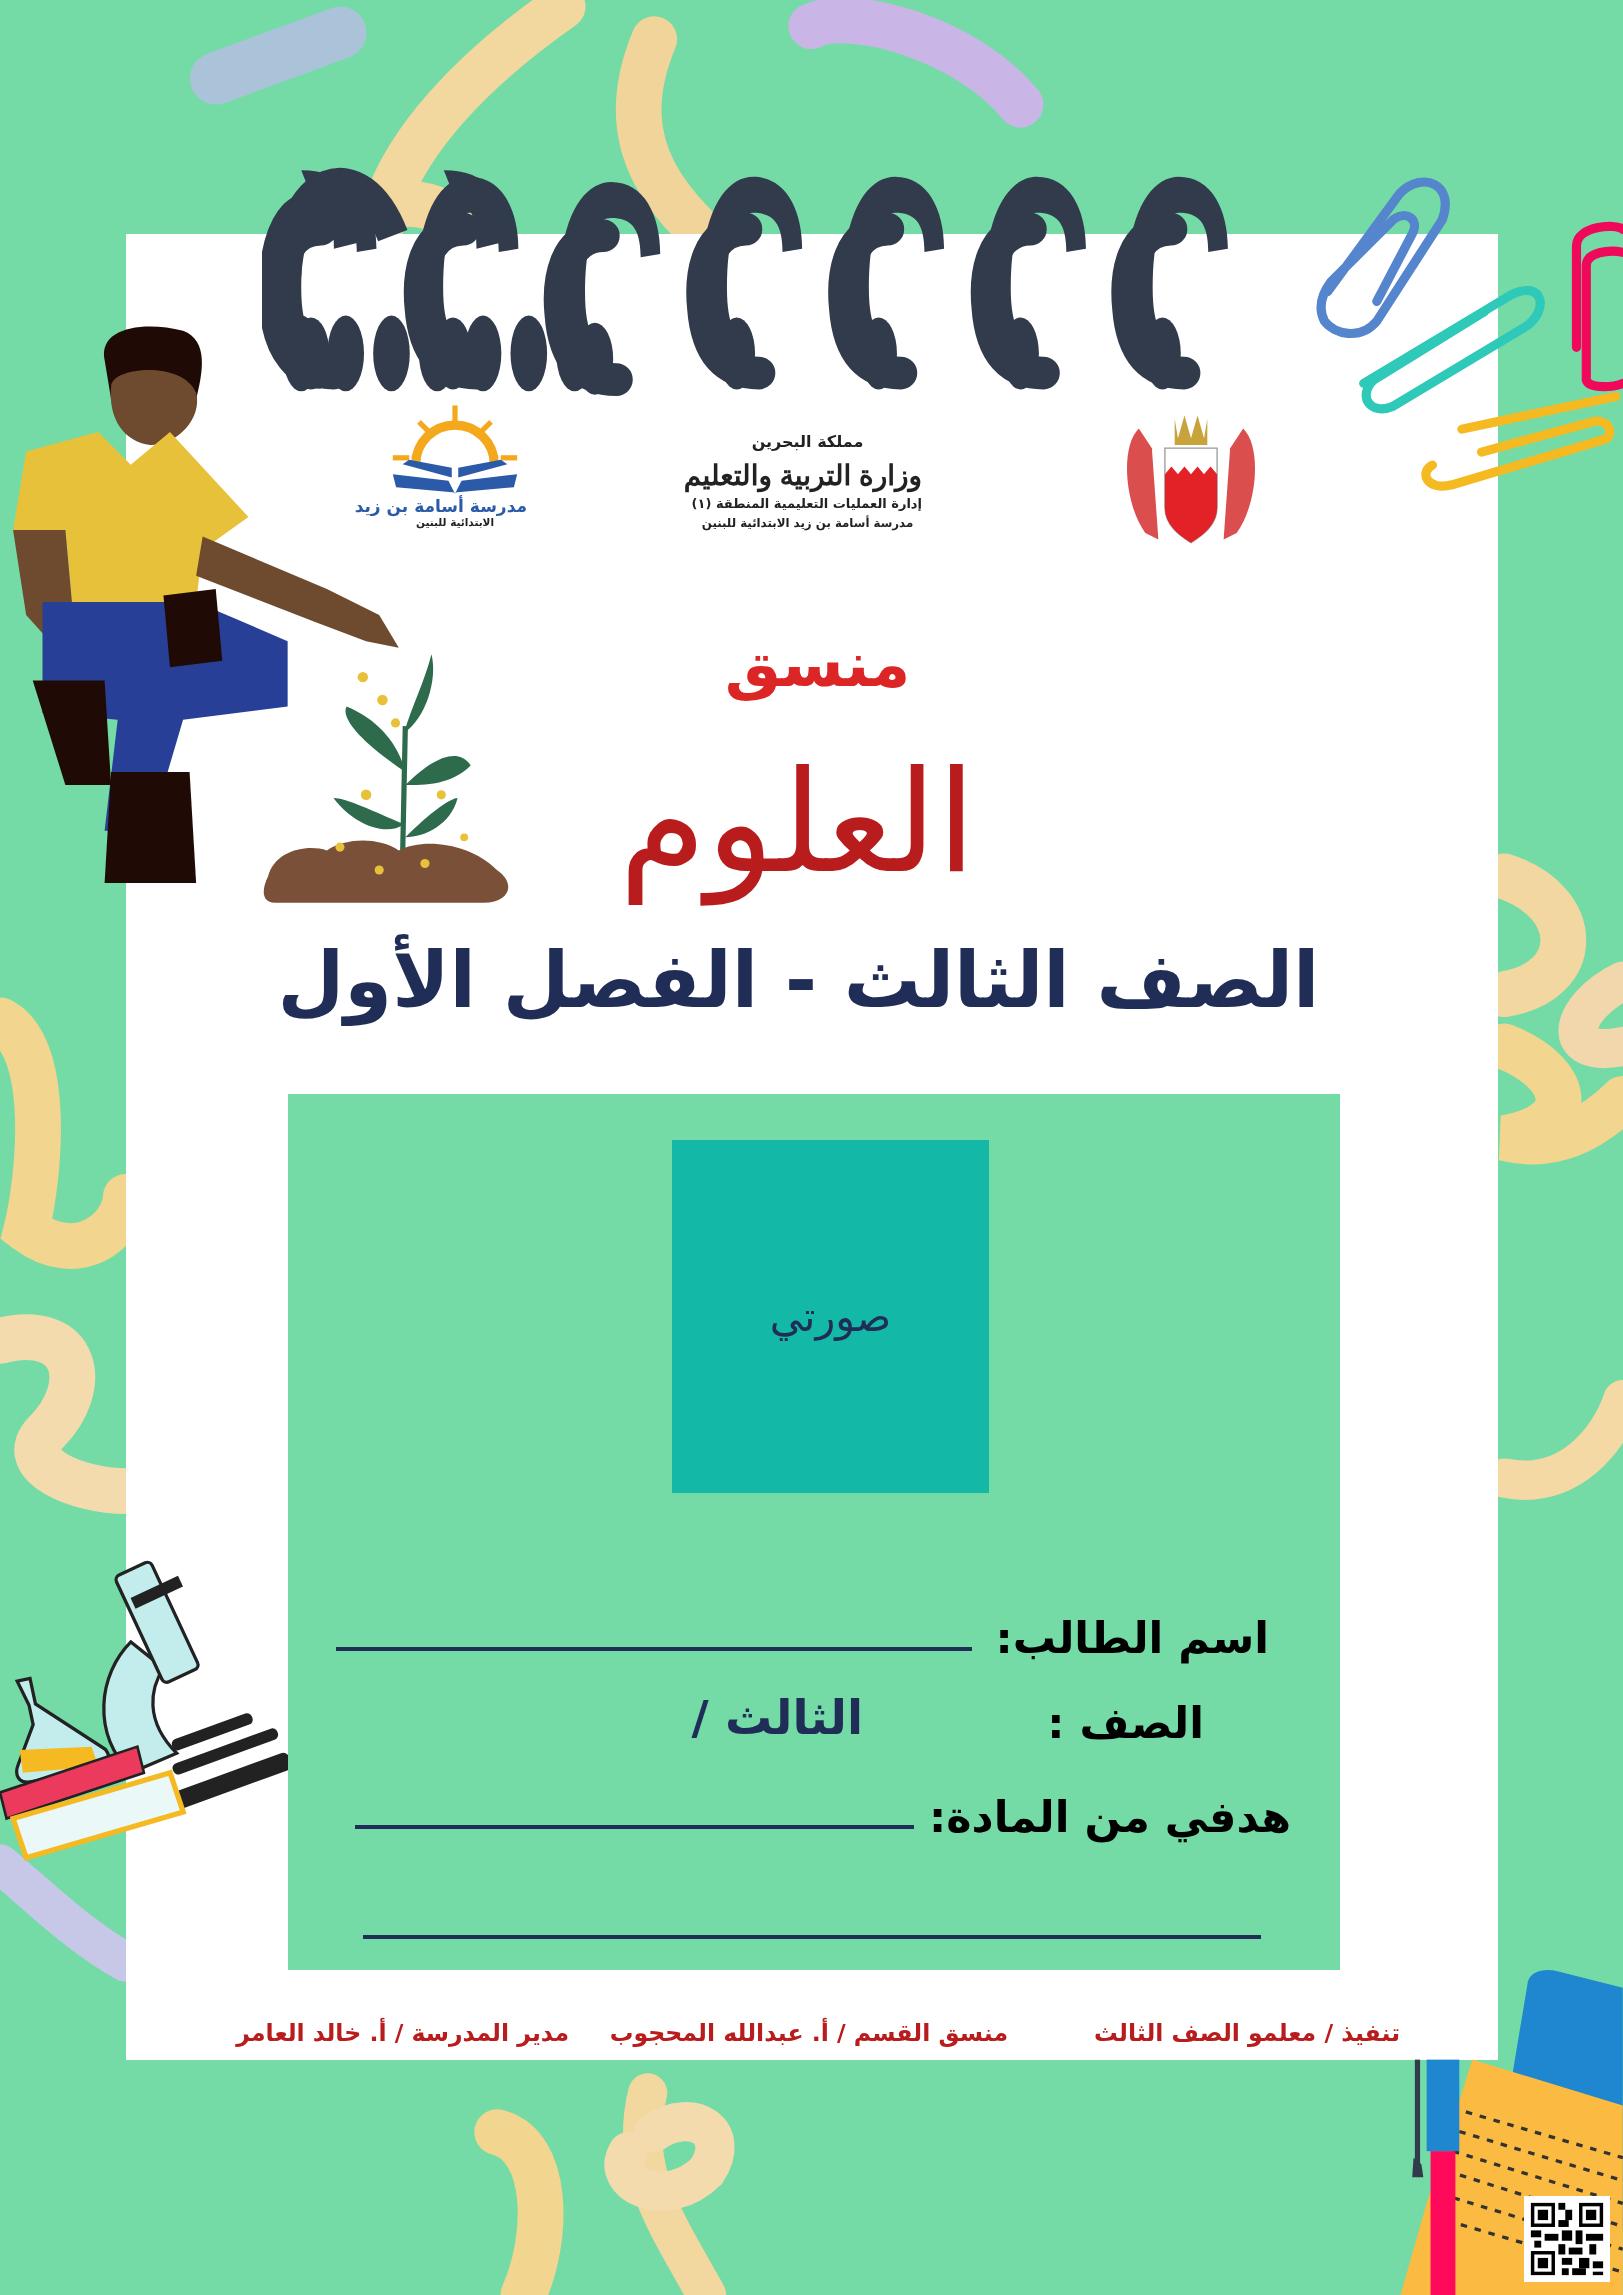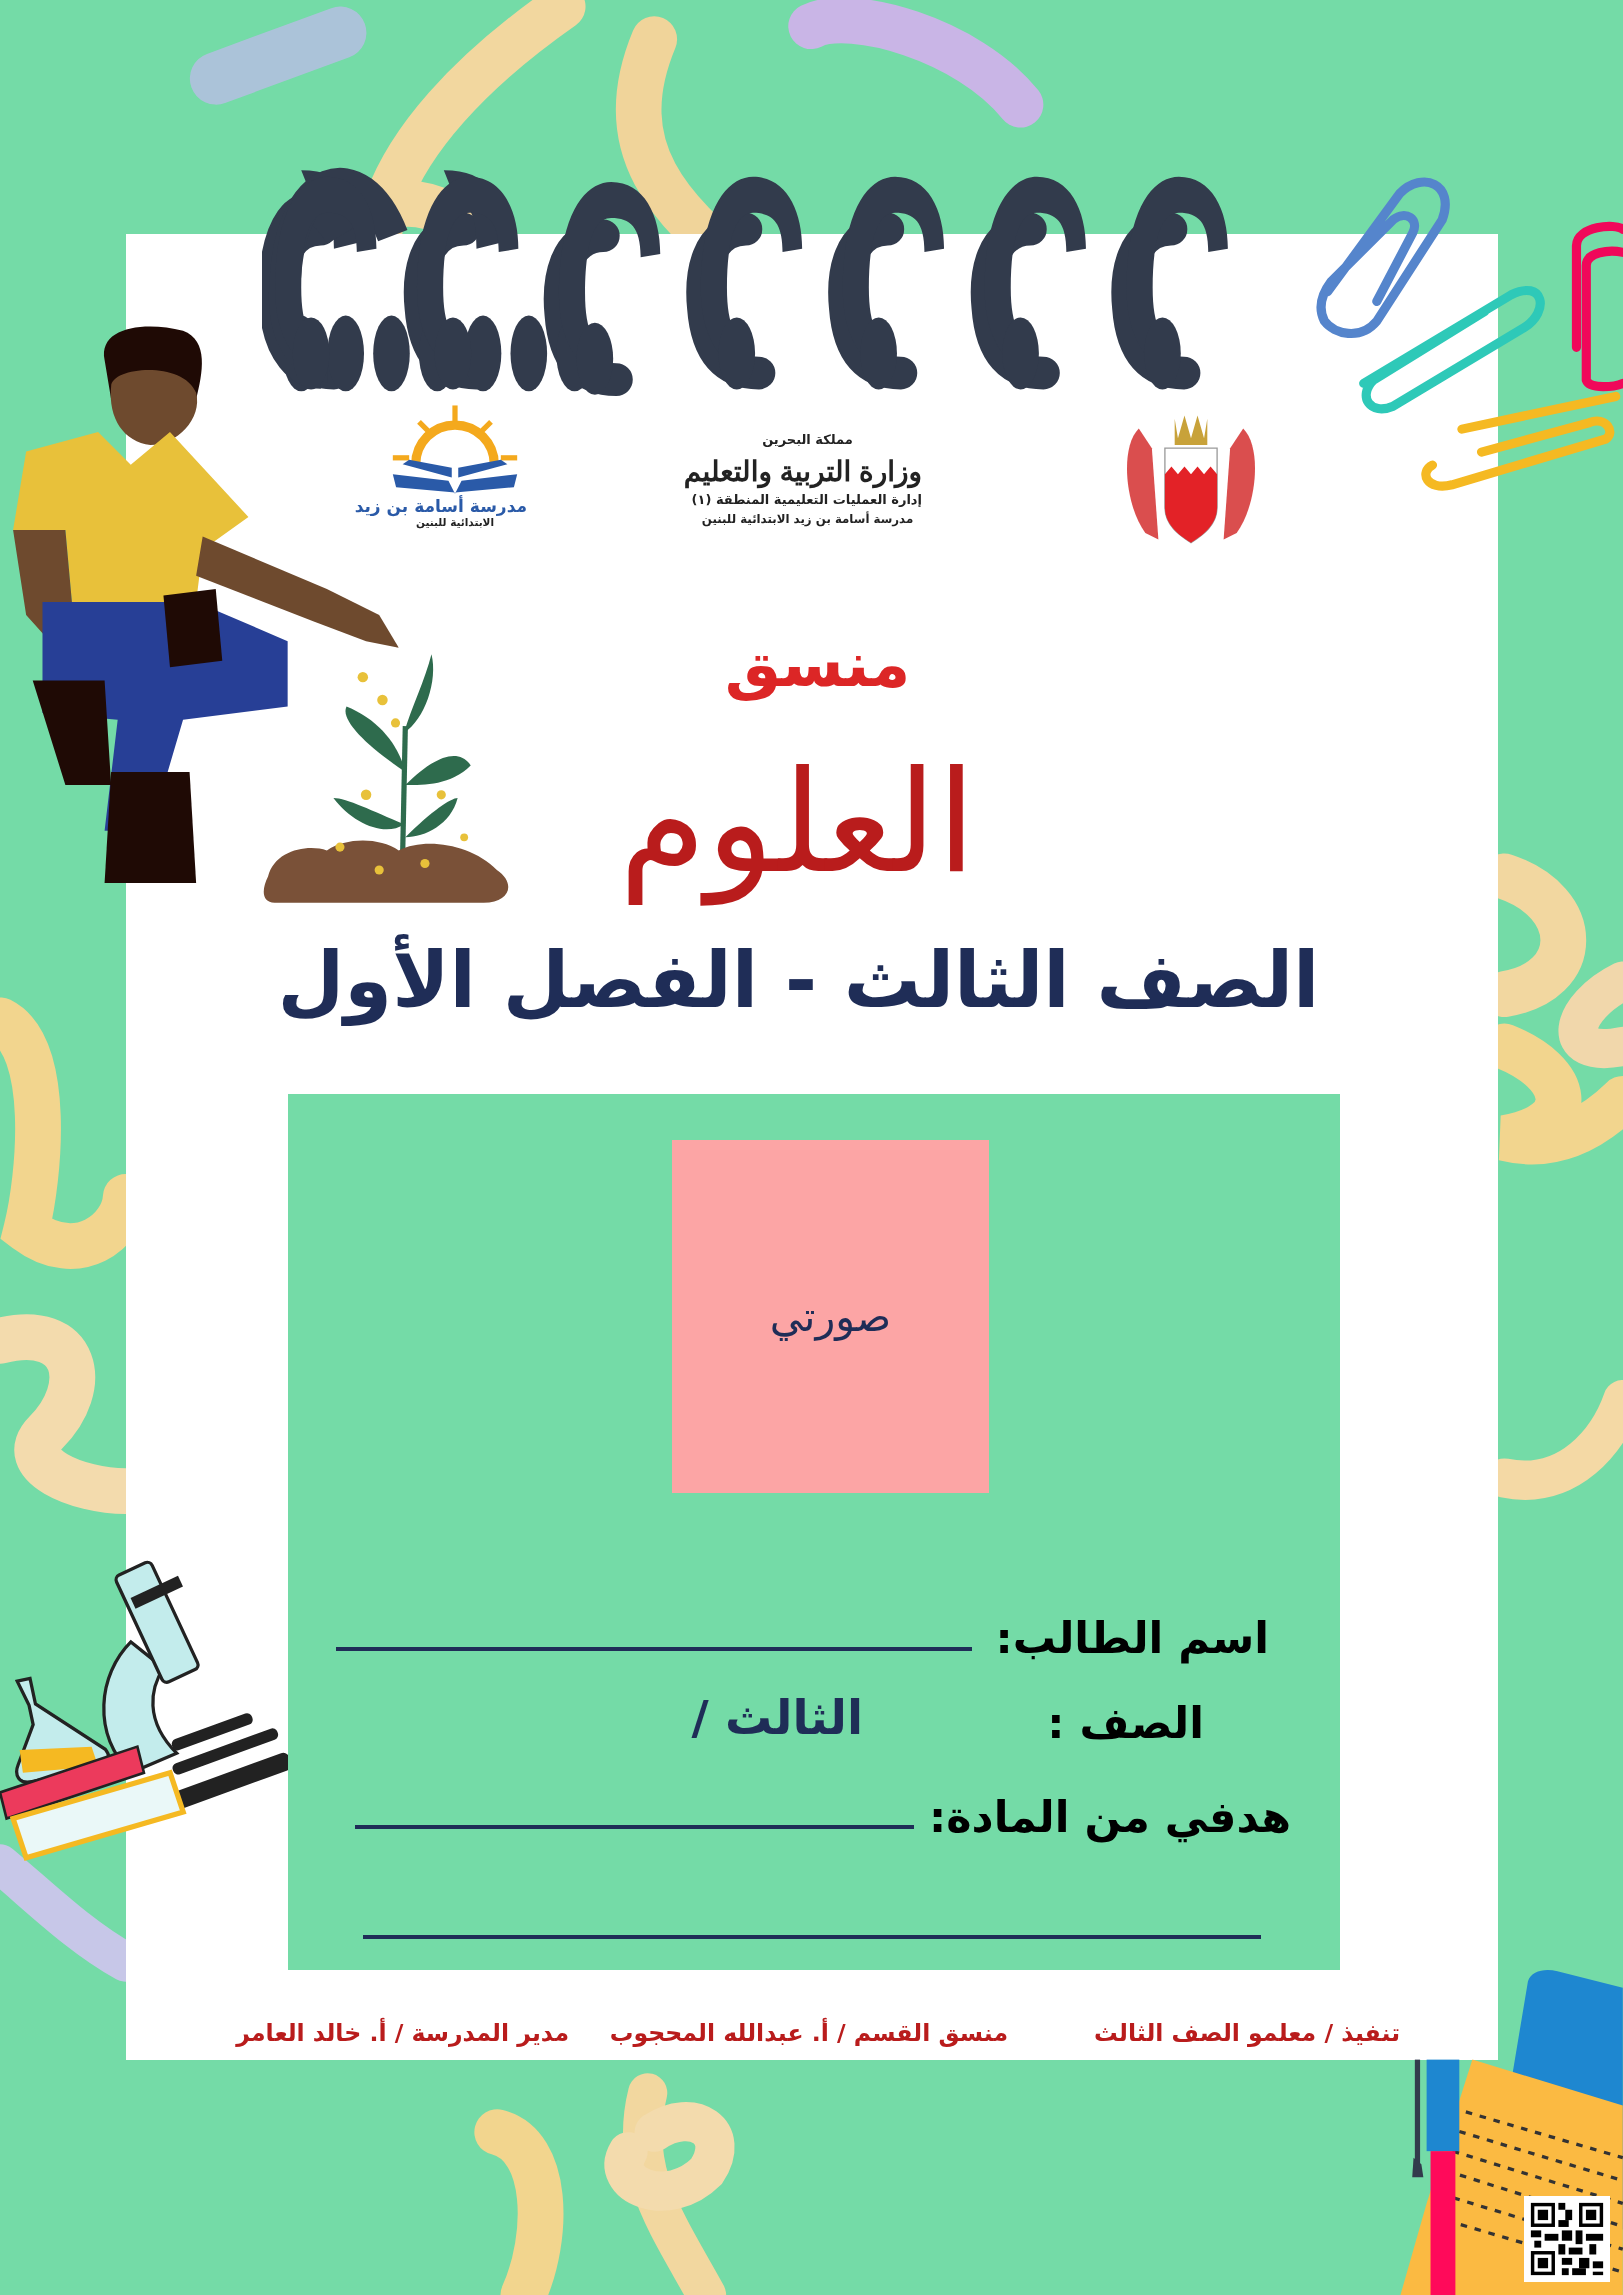--- a/index.html
+++ b/index.html
@@ -12,21 +12,21 @@
     .page {
       position: absolute; left: 126px; top: 234px; width: 1372px; height: 1826px;
       background: #ffffff;
     }
     .green-box {
       position: absolute; left: 288px; top: 1094px; width: 1052px; height: 876px;
       background: #74dba7;
     }
     .photo-box {
       position: absolute; left: 672px; top: 1140px; width: 317px; height: 353px;
-      background: #fca5a5; display: flex; align-items: center; justify-content: center;
+      background: #14b8a6; display: flex; align-items: center; justify-content: center;
     }
     .photo-label { font-size: 41px; color: #1f2d57; direction: rtl; }
     .rtl { direction: rtl; unicode-bidi: plaintext; }
     .title-red { color: #dc2626; font-weight: bold; font-size: 63px; }
     .title-main { color: #b91c1c; font-weight: normal; font-size: 141px; line-height: 1; }
     .subtitle { color: #1f2d57; font-weight: bold; font-size: 77px; line-height: 1; }
     .field-label { color: #000000; font-weight: bold; font-size: 43px; }
     .field-value { color: #1f2d57; font-weight: bold; font-size: 47px; }
     .fill-line { position: absolute; height: 3.9px; background: #1f2d57; }
     .footer-text { color: #b91c1c; font-size: 23.6px; font-weight: bold; white-space: nowrap; }
@@ -144,21 +144,21 @@
     <line x1="180" y1="85" x2="205" y2="85" stroke="#f4a91d" stroke-width="8"></line>
     <path d="M15 110 L 100 120 L 110 140 L 120 120 L 205 110 L 200 130 L 110 138 L 20 130 Z" fill="#2a5aa8"></path>
     <path d="M30 95 L 105 115 L 105 100 L 40 88 Z" fill="#2a5aa8"></path>
     <path d="M190 95 L 115 115 L 115 100 L 180 88 Z" fill="#2a5aa8"></path>
   </svg>
   <div class="logo-text rtl" style="font-size:17px;color:#2a5aa8;">مدرسة أسامة بن زيد</div>
   <div class="logo-text rtl" style="font-size:10.5px;">الابتدائية للبنين</div>
 </div>
 
 <div class="abs" style="left:693px;top:432px;width:229px;text-align:center;">
-  <div class="logo-text rtl" style="font-size:13px;">مملكة البحرين</div>
+  <div class="logo-text rtl" style="font-size:16px;">مملكة البحرين</div>
   <div class="logo-text rtl" style="font-size:28px;font-family:Liberation Sans, sans-serif;margin-top:8px;">وزارة التربية والتعليم</div>
   <div class="logo-text rtl" style="font-size:13px;margin-top:3.9px;">إدارة العمليات التعليمية المنطقة (١)</div>
   <div class="logo-text rtl" style="font-size:11.8px;margin-top:5.2px;">مدرسة أسامة بن زيد الابتدائية للبنين</div>
 </div>
 
 <svg class="abs" width="144" height="137" style="left:1119px;top:409px;" viewBox="0 0 220 210">
   <path d="M30 30 C 0 60, 10 150, 40 190 L 60 200 L 50 60 Z" fill="#d32f2f" opacity="0.85"></path>
   <path d="M190 30 C 220 60, 210 150, 180 190 L 160 200 L 170 60 Z" fill="#d32f2f" opacity="0.85"></path>
   <path d="M85 15 L 90 45 L 100 10 L 110 45 L 120 10 L 130 45 L 135 15 L 135 55 L 85 55 Z" fill="#c8a23a"></path>
   <path d="M70 60 L 150 60 L 150 150 C 150 180, 125 195, 110 205 C 95 195, 70 180, 70 150 Z" fill="#ffffff" stroke="#999" stroke-width="2"></path>

